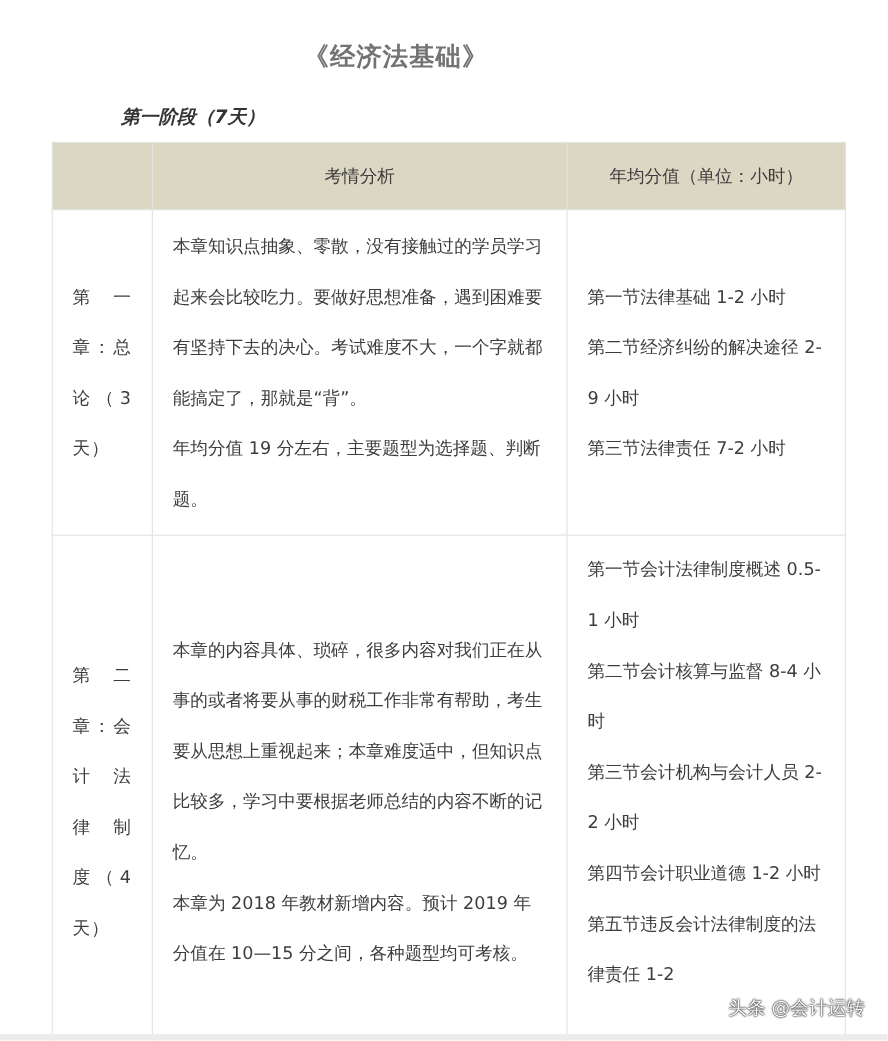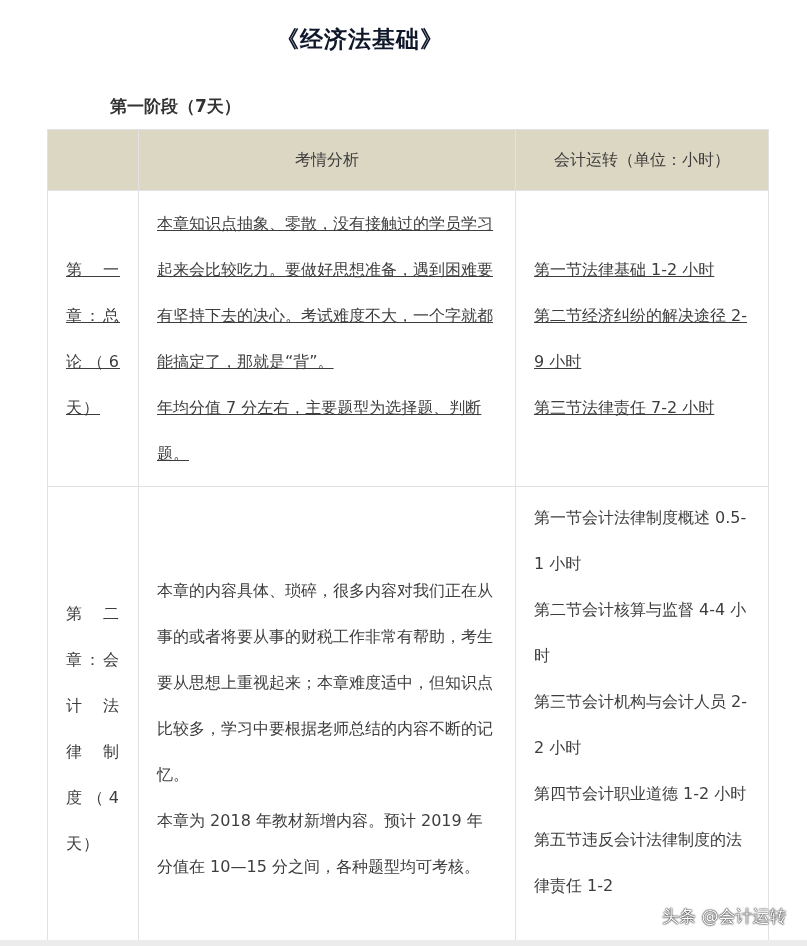--- a/index.html
+++ b/index.html
@@ -3,47 +3,47 @@
 <meta charset="utf-8">
 <style>
   html, body { margin: 0; padding: 0; }
   body {
     width: 807px; height: 946px; overflow: hidden; position: relative;
     background: #ffffff;
     font-family: "DejaVu Sans", "Liberation Sans", sans-serif;
     color: #3d3d3d;
   }
   .title {
-    position: absolute; left: 0; top: 24px; width: 720px;
+    position: absolute; left: 0; top: 36px; width: 720px;
     text-align: center; font-size: 23px; font-weight: bold;
-    color: #0f172a; letter-spacing: 1px;
+    color: #737373; letter-spacing: 1px;
   }
   .stage {
     position: absolute; left: 110px; top: 95px;
-    font-size: 17px; font-weight: bold; color: #333;
+    font-size: 17px; font-weight: bold; color: #333; font-style: italic;
   }
   table.plan {
     position: absolute; left: 47px; top: 129px;
     width: 721px; border-collapse: collapse; table-layout: fixed;
     font-size: 16px;
   }
   table.plan th, table.plan td {
     border: 1px solid #e2e2e2; vertical-align: middle;
   }
   table.plan thead th {
     background: #dcd7c3; height: 58px; font-weight: normal;
     color: #3d3d3d; text-align: center; font-size: 16px;
   }
   col.c1 { width: 91px; } col.c2 { width: 377px; } col.c3 { width: 253px; }
   td.chapter { padding: 0 18px; line-height: 46px; letter-spacing: 1px; }
   td.chapter .line { display: block; text-align: justify; text-align-last: justify; }
   td.analysis { padding: 6px 18px; line-height: 46px; }
   td.duration { padding: 6px 18px; line-height: 46px; margin-top: 40px; }
   .para { display: block; }
-  .row1 td { height: 283px; text-decoration: underline; }
+  .row1 td { height: 283px; }
   .row2 td { height: 470px; vertical-align: middle; }
   .row2 td.duration { vertical-align: top; padding-top: 8px; }
   .watermark {
     position: absolute; left: 662px; top: 905px;
     font-size: 17px; color: #ffffff;
     text-shadow: 0 0 2px #000, 0 0 1px #000;
   }
   .bottom-bar {
     position: absolute; left: 0; top: 940px; width: 807px; height: 6px; background: #ececec;
   }
@@ -57,34 +57,34 @@
 <table class="plan">
   <colgroup>
       <col class="c1">
       <col class="c2">
       <col class="c3">
     </colgroup>
   <thead>
     <tr>
       <th></th>
       <th>考情分析</th>
-      <th>会计运转（单位：小时）</th>
+      <th>年均分值（单位：小时）</th>
     </tr>
   </thead>
   <tbody>
     <tr class="row1">
       <td class="chapter">
         <span class="line">第　一</span>
         <span class="line">章：总</span>
-        <span class="line">论（6</span>
+        <span class="line">论（3</span>
         <span class="line" style="text-align-last:left">天）</span>
       </td>
       <td class="analysis">
         <span class="para">本章知识点抽象、零散，没有接触过的学员学习起来会比较吃力。要做好思想准备，遇到困难要有坚持下去的决心。考试难度不大，一个字就都能搞定了，那就是“背”。</span>
-        <span class="para">年均分值 7 分左右，主要题型为选择题、判断题。</span>
+        <span class="para">年均分值 19 分左右，主要题型为选择题、判断题。</span>
       </td>
       <td class="duration">
         <span class="para">第一节法律基础 1-2 小时</span>
         <span class="para">第二节经济纠纷的解决途径 2-9 小时</span>
         <span class="para">第三节法律责任 7-2 小时</span>
       </td>
     </tr>
     <tr class="row2">
       <td class="chapter">
         <span class="line">第　二</span>
@@ -93,21 +93,21 @@
         <span class="line">律　制</span>
         <span class="line">度（4</span>
         <span class="line" style="text-align-last:left">天）</span>
       </td>
       <td class="analysis">
         <span class="para">本章的内容具体、琐碎，很多内容对我们正在从事的或者将要从事的财税工作非常有帮助，考生要从思想上重视起来；本章难度适中，但知识点比较多，学习中要根据老师总结的内容不断的记忆。</span>
         <span class="para">本章为 2018 年教材新增内容。预计 2019 年分值在 10—15 分之间，各种题型均可考核。</span>
       </td>
       <td class="duration">
         <span class="para">第一节会计法律制度概述 0.5-1 小时</span>
-        <span class="para">第二节会计核算与监督 4-4 小时</span>
+        <span class="para">第二节会计核算与监督 8-4 小时</span>
         <span class="para">第三节会计机构与会计人员 2-2 小时</span>
         <span class="para">第四节会计职业道德 1-2 小时</span>
         <span class="para">第五节违反会计法律制度的法律责任 1-2</span>
       </td>
     </tr>
   </tbody>
 </table>
 
 <div class="watermark">头条 @会计运转</div>
 <div class="bottom-bar"></div>

